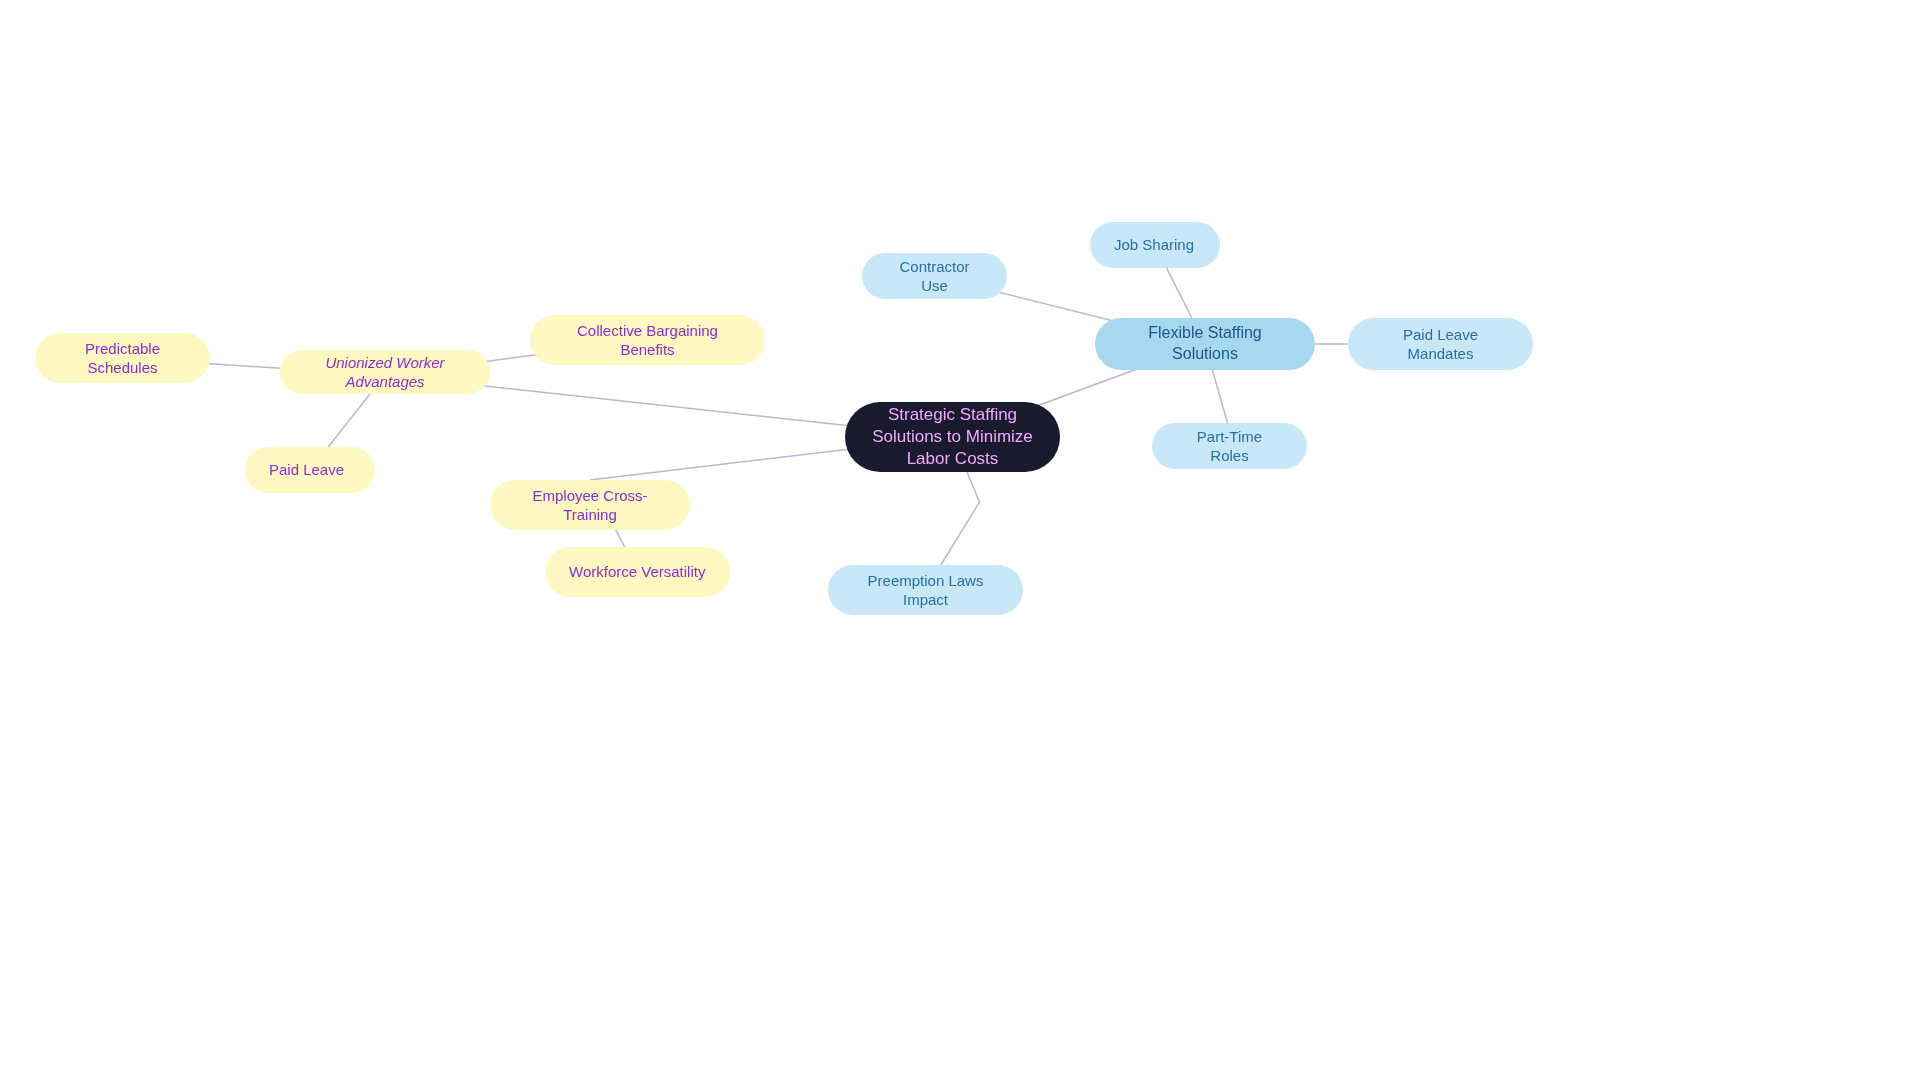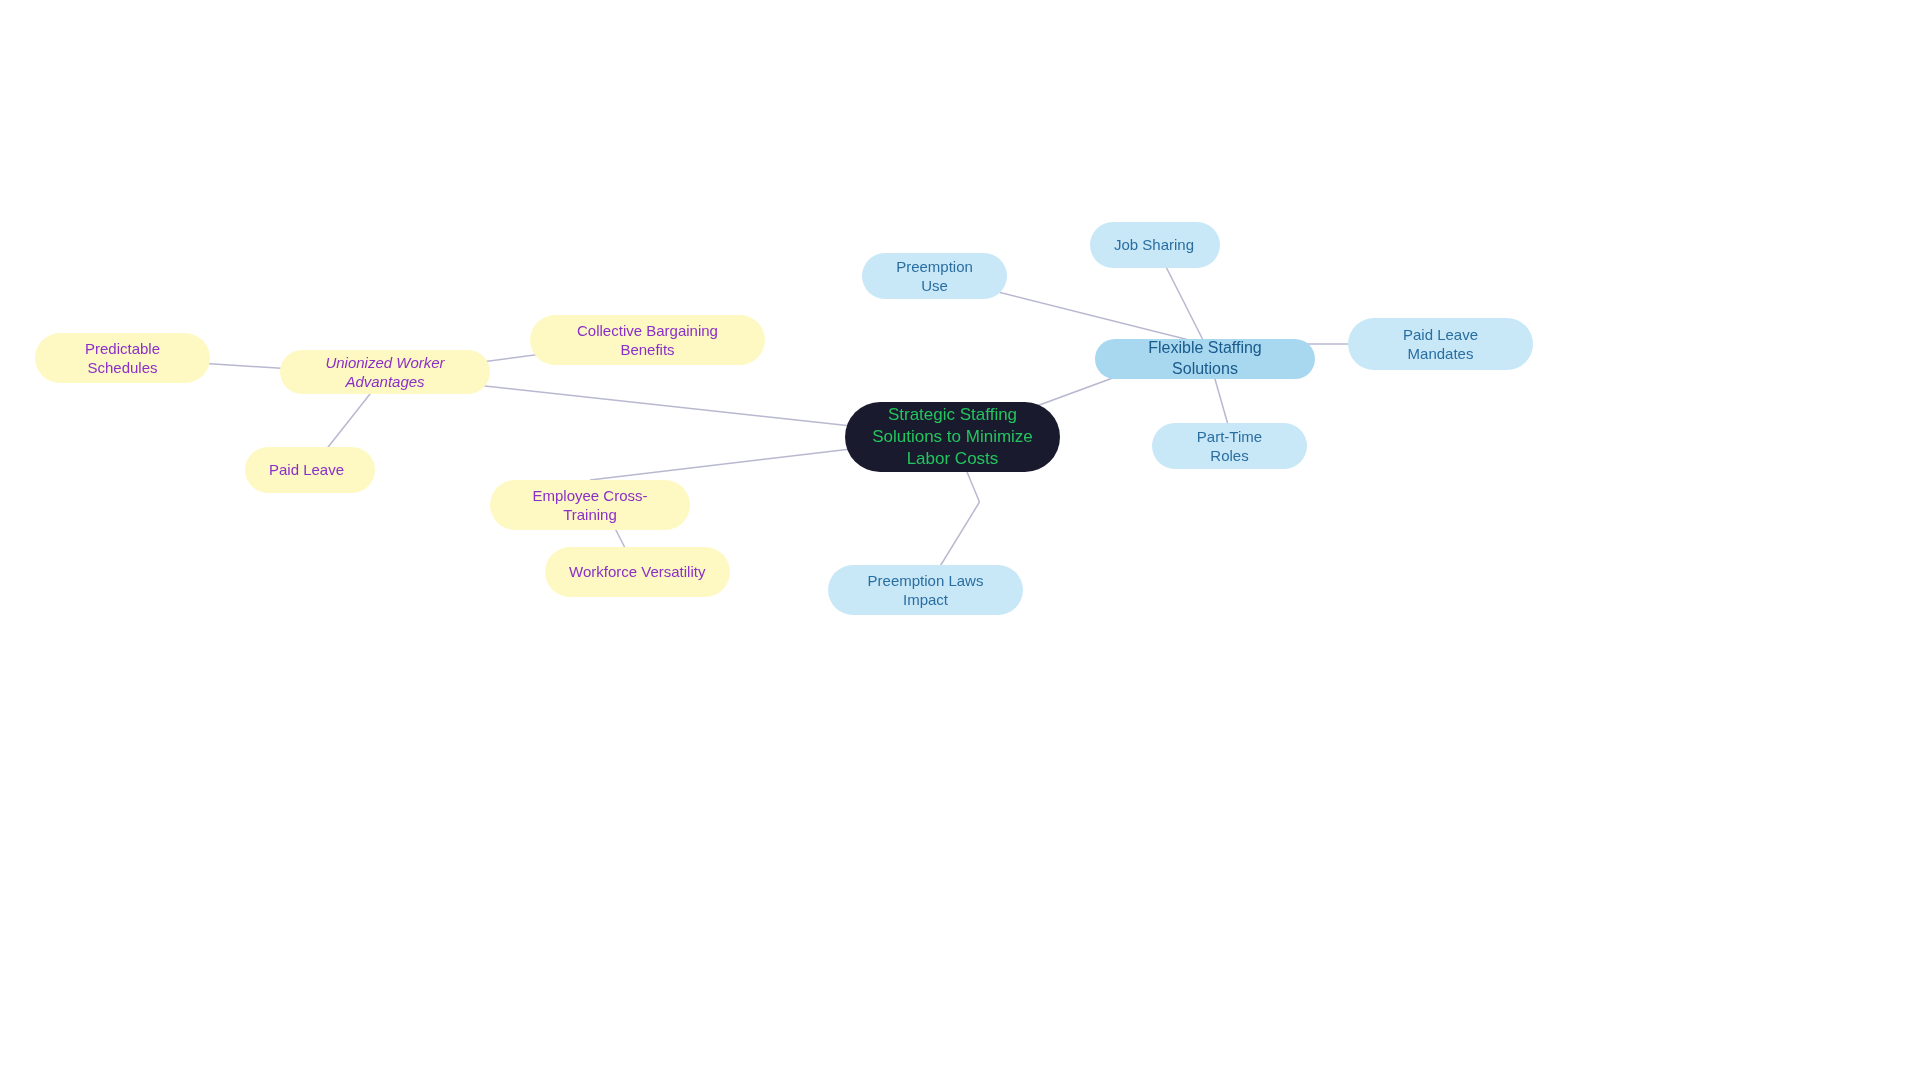--- a/index.html
+++ b/index.html
@@ -30,21 +30,21 @@
       align-items: center;
       text-align: center;
       border-radius: 50px;
       padding: 14px 24px;
       z-index: 1;
       cursor: pointer;
       line-height: 1.3;
     }
     .node-center {
       background: #1a1a2e;
-      color: #22c55e;
+      color: #f0abfc;
       font-size: 17px;
       font-weight: 500;
       width: 215px;
       height: 70px;
       border-radius: 40px;
     }
     .node-pink {
       background: #fef9c3;
       color: #8b2fc9;
       border: none;
@@ -105,30 +105,30 @@
   </div>
 
   <div class="node node-pink" style="left: 490px; top: 480px; width: 200px; height: 50px;">
     <span>Employee Cross-Training</span>
   </div>
 
   <div class="node node-pink" style="left: 545px; top: 547px; width: 185px; height: 50px;">
     <span>Workforce Versatility</span>
   </div>
 
-  <div class="node node-blue-dark" style="left: 1095px; top: 318px; width: 220px; height: 40px; margin-top: 21px;">
+  <div class="node node-blue-dark" style="left: 1095px; top: 318px; width: 220px; height: 52px;">
     <span>Flexible Staffing Solutions</span>
   </div>
 
   <div class="node node-blue" style="left: 1090px; top: 222px; width: 130px; height: 46px;">
     <span>Job Sharing</span>
   </div>
 
   <div class="node node-blue" style="left: 862px; top: 253px; width: 145px; height: 46px;">
-    <span>Preemption Use</span>
+    <span>Contractor Use</span>
   </div>
 
   <div class="node node-blue" style="left: 1348px; top: 318px; width: 185px; height: 52px;">
     <span>Paid Leave Mandates</span>
   </div>
 
   <div class="node node-blue" style="left: 1152px; top: 407px; width: 155px; height: 46px; margin-top: 16px;">
     <span>Part-Time Roles</span>
   </div>
 

